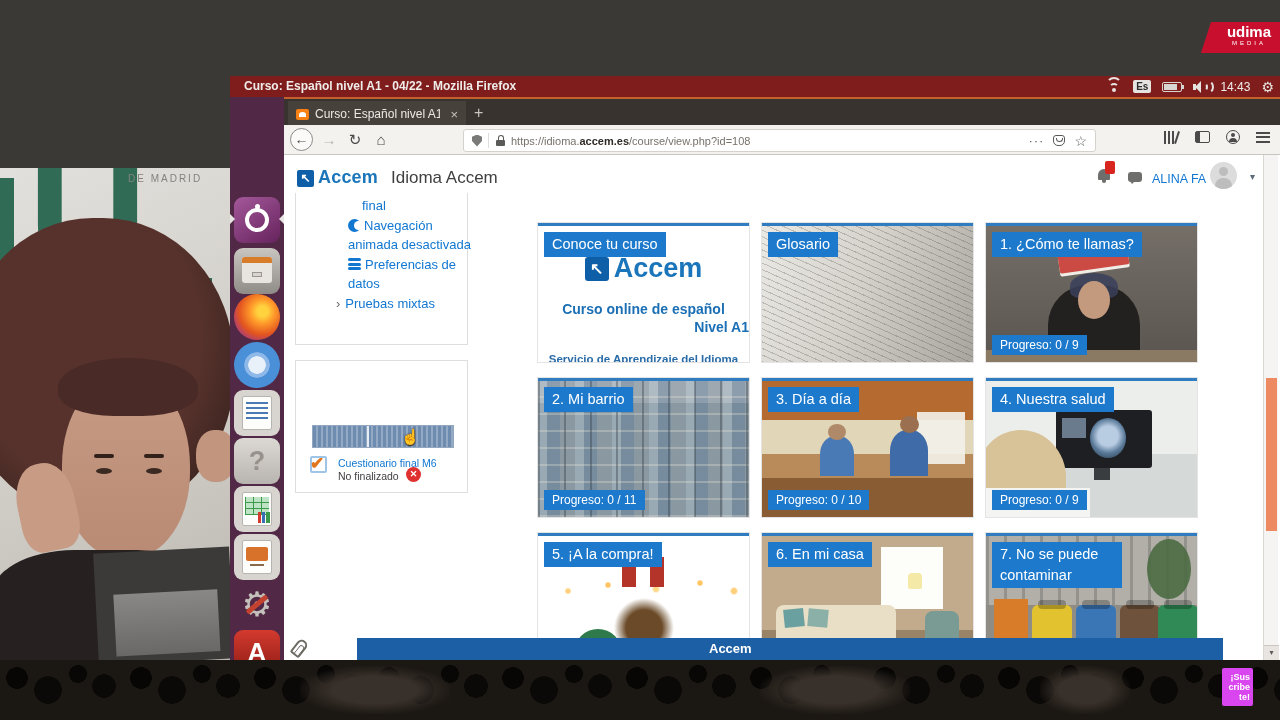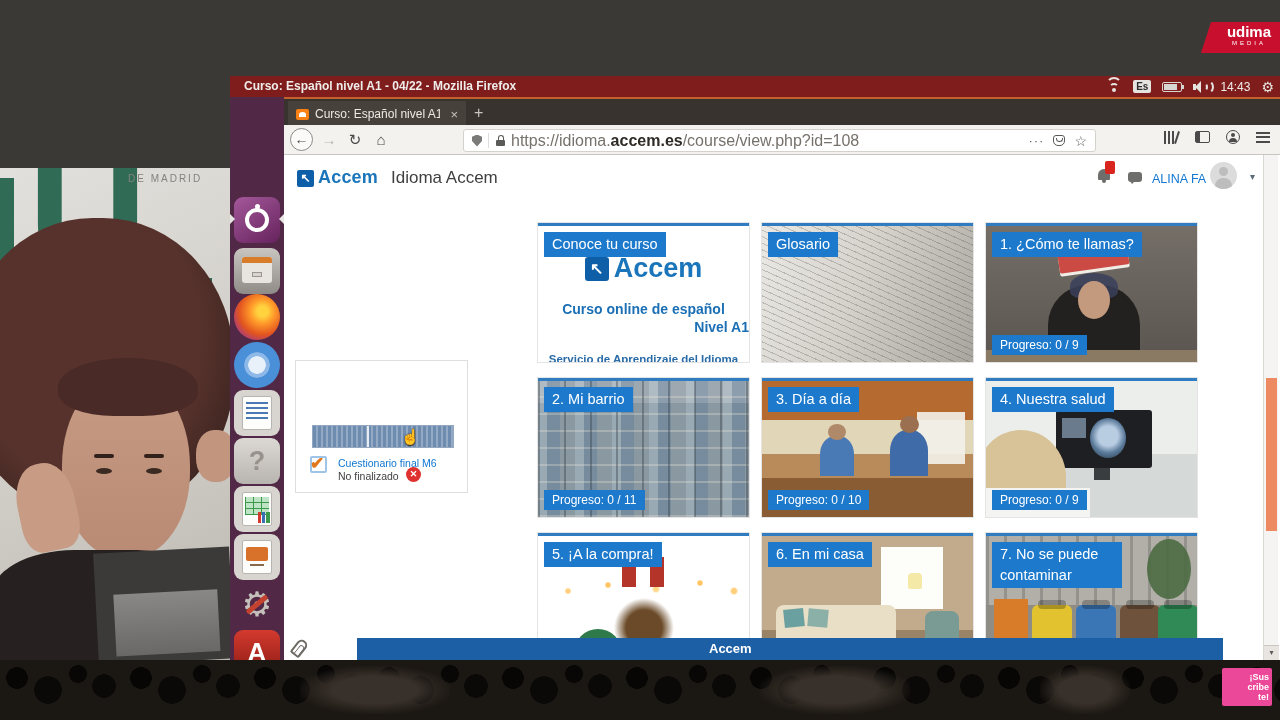--- a/index.html
+++ b/index.html
@@ -89,21 +89,21 @@
   #btn-fwd{left:35px;color:#b8b4af}
   #btn-reload{left:61px}
   #btn-home{left:87px}
   #urlbar{position:absolute;left:179px;top:4px;width:633px;height:23px;background:#fff;border:1px solid #d5d2ce;border-radius:3px;display:flex;align-items:center}
   #shield-ic{width:10px;height:12px;margin:0 6px 0 8px;background:#7a7a78;
       clip-path:polygon(50% 0,100% 18%,100% 55%,50% 100%,0 55%,0 18%)}
   .url-sep{width:1px;height:15px;background:#ddd;margin-right:7px}
   #lock-ic{position:relative;width:9px;height:11px;margin-right:6px}
   #lock-ic .sh{position:absolute;left:1.5px;top:0;width:6px;height:6px;border:1.5px solid #5a5a58;border-bottom:0;border-radius:4px 4px 0 0}
   #lock-ic .bd{position:absolute;left:0;bottom:0;width:9px;height:6px;background:#5a5a58;border-radius:1px}
-  #url-text{font-size:16px;color:#76716b;white-space:nowrap;overflow:hidden;flex:1}
+  #url-text{font-size:11px;color:#76716b;white-space:nowrap;overflow:hidden;flex:1}
   #url-text .dom{color:#2f2b27;font-weight:bold}
   #url-right{display:flex;align-items:center;gap:9px;margin-right:8px}
   #dots-ic{font-size:13px;color:#5a5a58;letter-spacing:1px}
   #pocket-ic{position:relative;width:12px;height:11px;border:1.4px solid #5a5a58;border-radius:3px 3px 5px 5px}
   #pocket-ic::after{content:"";position:absolute;left:2px;top:2px;width:5px;height:3px;border:1.4px solid #5a5a58;border-top:0;border-radius:0 0 5px 5px}
   #star-ic{font-size:14px;color:#5a5a58;line-height:14px}
   #tb-right{position:absolute;right:10px;top:5px;display:flex;align-items:center;gap:16px}
   #library-ic{position:relative;width:16px;height:13px}
   #library-ic i{position:absolute;top:0;width:2px;height:13px;background:#4a4a4a}
   #library-ic i:nth-child(1){left:1px}#library-ic i:nth-child(2){left:5px}#library-ic i:nth-child(3){left:9px}
@@ -288,21 +288,21 @@
   
   #bottom-strip{position:absolute;left:0;top:660px;width:1280px;height:60px;background:#1b1712;overflow:hidden}
   #crowd{position:absolute;inset:0;background:
       radial-gradient(circle 11px at 17px 18px,#070605 97%,transparent),
       radial-gradient(circle 14px at 48px 30px,#0b0908 97%,transparent),
       radial-gradient(circle 9px at 78px 14px,#080706 97%,transparent),
       radial-gradient(circle 12px at 104px 26px,#0b0908 97%,transparent);
       background-size:124px 60px;background-repeat:repeat-x}
   .crowd-patch{position:absolute;top:6px;width:150px;height:48px;background:radial-gradient(ellipse,#38302a 0 40%,transparent 75%)}
   #cp1{left:300px}#cp2{left:760px}#cp3{left:1040px;width:90px}
-  #subscribe{position:absolute;left:1222px;top:668px;width:50px;height:38px;background:#ec4899;border-radius:2px;
+  #subscribe{position:absolute;left:1222px;top:668px;width:31px;height:38px;background:#d946ef;border-radius:2px;
       color:#fff;font-size:9px;font-weight:bold;line-height:10px;text-align:right;padding:4px 3px 0 0;z-index:9}
 </style>
 </head>
 <body>
 
 <div id="stage">
 
   <div id="udima-badge">
     <div class="in">
       <div class="brand">udima</div>
@@ -435,20 +435,28 @@
       <div id="bell"></div>
       <div id="bell-badge"></div>
       <div id="bubble"></div>
       <div id="user-name">ALINA FA</div>
       <div id="avatar">
           <div class="hd"></div>
           <div class="sh"></div>
         </div>
       <div id="user-caret">▾</div>
 
+      <div class="sblock" id="nav-block">
+        <div id="nav-list">
+          <div class="nav-item indent"><span class="lbl">final</span></div>
+          <div class="nav-item"><span class="toggle-ic"></span><span class="lbl">Navegación animada desactivada</span></div>
+          <div class="nav-item"><span class="db-ic"><i></i><i></i><i></i></span><span class="lbl">Preferencias de datos</span></div>
+          <div class="nav-item"><span class="chev">›</span><span class="lbl">Pruebas mixtas</span></div>
+        </div>
+      </div>
 
       <div class="sblock" id="comp-block">
         <div id="comp-bar">
           <div class="div"></div>
           <div id="comp-hand">☝</div>
         </div>
         <div id="quiz-cbx"></div>
         <div id="quiz-check">✔</div>
         <div id="quiz-link">Cuestionario final M6</div>
         <div id="quiz-status">No finalizado</div>

